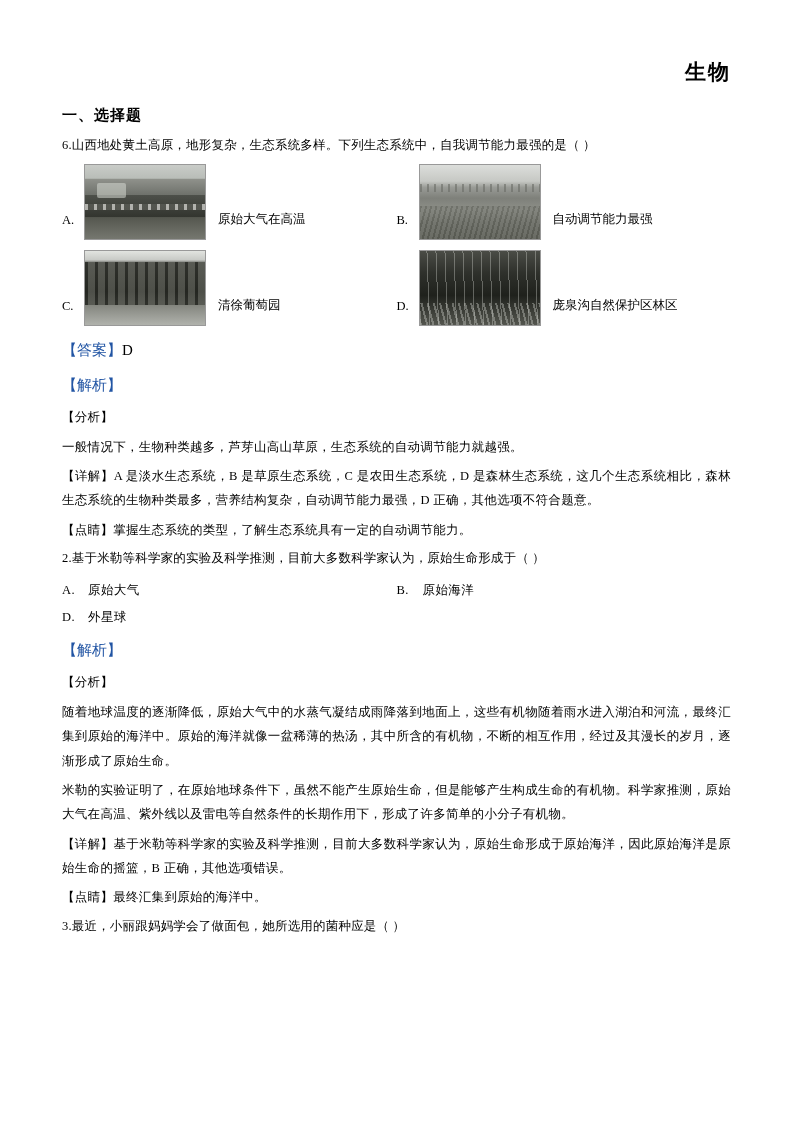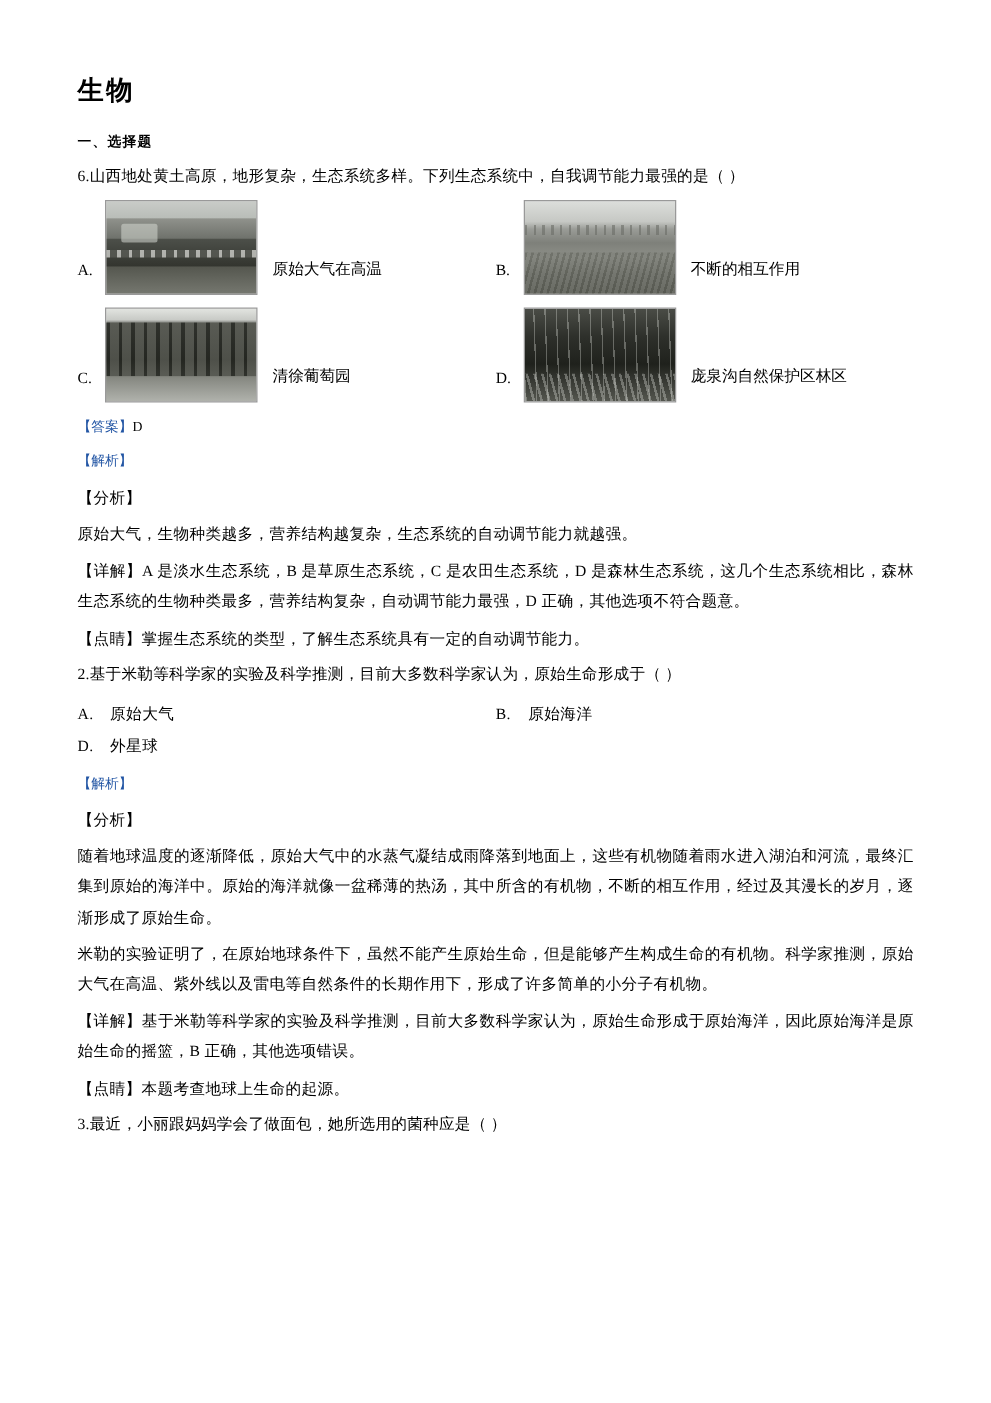--- a/index.html
+++ b/index.html
@@ -16,30 +16,30 @@
     overflow: hidden;
   }
   .page {
     position: relative;
     width: 793px;
     height: 1122px;
     box-sizing: border-box;
     padding: 0 62px;
   }
   .doc-title {
-    text-align: left;
+    text-align: right;
     font-size: 21px;
     font-weight: bold;
     letter-spacing: 2px;
     margin-top: 58px;
     margin-bottom: 20px;
     font-family: "Liberation Serif", "DejaVu Serif", serif;
   }
   .section-heading {
-    font-size: 11px;
+    font-size: 15px;
     font-weight: bold;
     margin: 6px 0 10px 0;
     letter-spacing: 1px;
   }
   .q-stem {
     font-size: 12.5px;
     line-height: 1.7;
     margin: 6px 0 8px 0;
     letter-spacing: 0.2px;
   }
@@ -48,21 +48,21 @@
     line-height: 1.95;
     margin: 5px 0;
     letter-spacing: 0.3px;
     text-align: justify;
   }
   .tag {
     color: #2255a4;
     font-weight: normal;
   }
   .ans-line {
-    font-size: 11px;
+    font-size: 15px;
     line-height: 1.9;
     margin: 6px 0;
   }
   
   .img-options {
     margin: 8px 0 6px 0;
   }
   .img-row {
     display: flex;
     align-items: flex-start;
@@ -210,41 +210,41 @@
     <div class="img-options">
       <div class="img-row">
         <div class="img-cell">
           <div class="opt-letter">A.</div>
           <div class="photo ph-a"></div>
           <div class="opt-text">原始大气在高温</div>
         </div>
         <div class="img-cell">
           <div class="opt-letter">B.</div>
           <div class="photo ph-b"></div>
-          <div class="opt-text">不断的相互作用</div>
+          <div class="opt-text">自动调节能力最强</div>
         </div>
       </div>
       <div class="img-row">
         <div class="img-cell">
           <div class="opt-letter">C.</div>
           <div class="photo ph-c"></div>
           <div class="opt-text">清徐葡萄园</div>
         </div>
         <div class="img-cell">
           <div class="opt-letter">D.</div>
           <div class="photo ph-d"></div>
           <div class="opt-text">庞泉沟自然保护区林区</div>
         </div>
       </div>
     </div>
 
     <div class="ans-line"><span class="tag">【答案】</span><span>D</span></div>
     <div class="ans-line"><span class="tag">【解析】</span></div>
     <div class="para">【分析】</div>
-    <div class="para">原始大气，生物种类越多，营养结构越复杂，生态系统的自动调节能力就越强。</div>
+    <div class="para">一般情况下，生物种类越多，芦芽山高山草原，生态系统的自动调节能力就越强。</div>
     <div class="para"><span>【详解】</span><span>A 是淡水生态系统，B 是草原生态系统，C 是农田生态系统，D 是森林生态系统，这几个生态系统相比，森林生态系统的生物种类最多，营养结构复杂，自动调节能力最强，D 正确，其他选项不符合题意。</span></div>
     <div class="para"><span>【点睛】</span><span>掌握生态系统的类型，了解生态系统具有一定的自动调节能力。</span></div>
   </div>
 
   <div>
     <div class="q-stem">2.基于米勒等科学家的实验及科学推测，目前大多数科学家认为，原始生命形成于（      ）</div>
 
     <div class="text-options">
       <div class="text-opt-row">
         <div class="text-opt"><span class="lt">A.</span><span>原始大气</span></div>
@@ -253,20 +253,20 @@
       <div class="text-opt-row">
         <div class="text-opt"><span class="lt">D.</span><span>外星球</span></div>
       </div>
     </div>
 
     <div class="ans-line"><span class="tag">【解析】</span></div>
     <div class="para">【分析】</div>
     <div class="para">随着地球温度的逐渐降低，原始大气中的水蒸气凝结成雨降落到地面上，这些有机物随着雨水进入湖泊和河流，最终汇集到原始的海洋中。原始的海洋就像一盆稀薄的热汤，其中所含的有机物，不断的相互作用，经过及其漫长的岁月，逐渐形成了原始生命。</div>
     <div class="para">米勒的实验证明了，在原始地球条件下，虽然不能产生原始生命，但是能够产生构成生命的有机物。科学家推测，原始大气在高温、紫外线以及雷电等自然条件的长期作用下，形成了许多简单的小分子有机物。</div>
     <div class="para"><span>【详解】</span><span>基于米勒等科学家的实验及科学推测，目前大多数科学家认为，原始生命形成于原始海洋，因此原始海洋是原始生命的摇篮，B 正确，其他选项错误。</span></div>
-    <div class="para"><span>【点睛】</span><span>本题考查地球上生命的起源。</span></div>
+    <div class="para"><span>【点睛】</span><span>最终汇集到原始的海洋中。</span></div>
   </div>
 
   <div>
     <div class="q-stem">3.最近，小丽跟妈妈学会了做面包，她所选用的菌种应是（      ）</div>
   </div>
 
 </div>
 
 </body></html>

